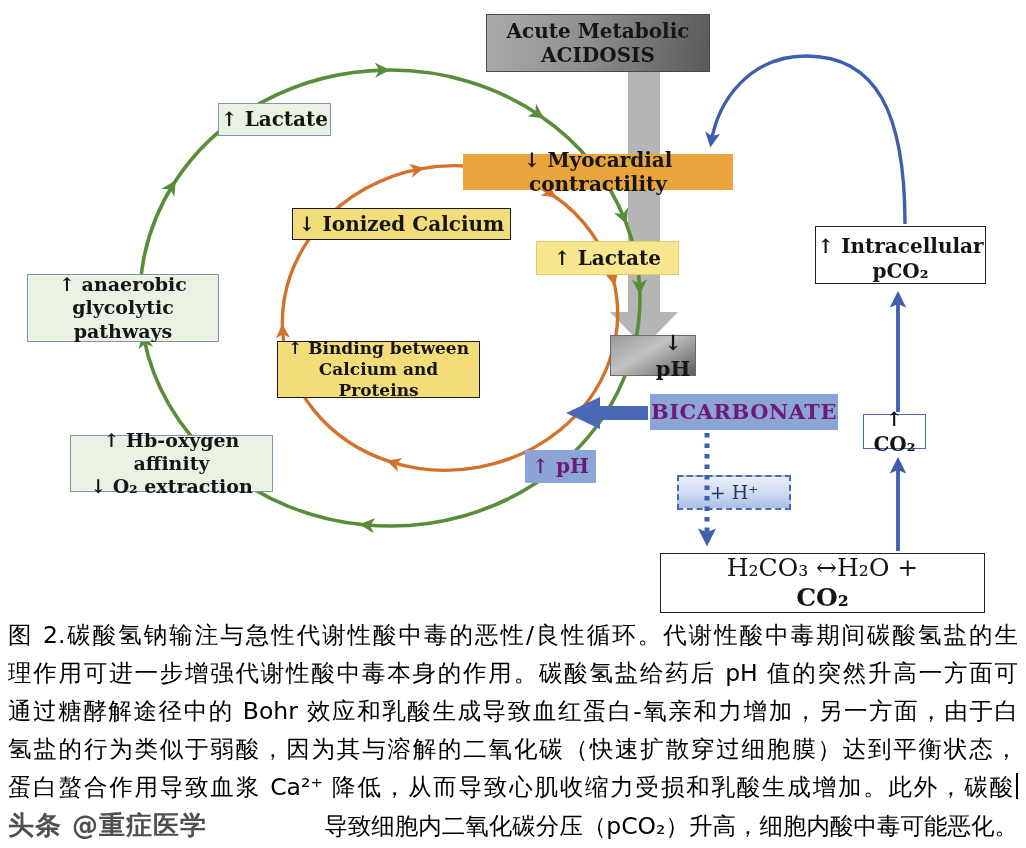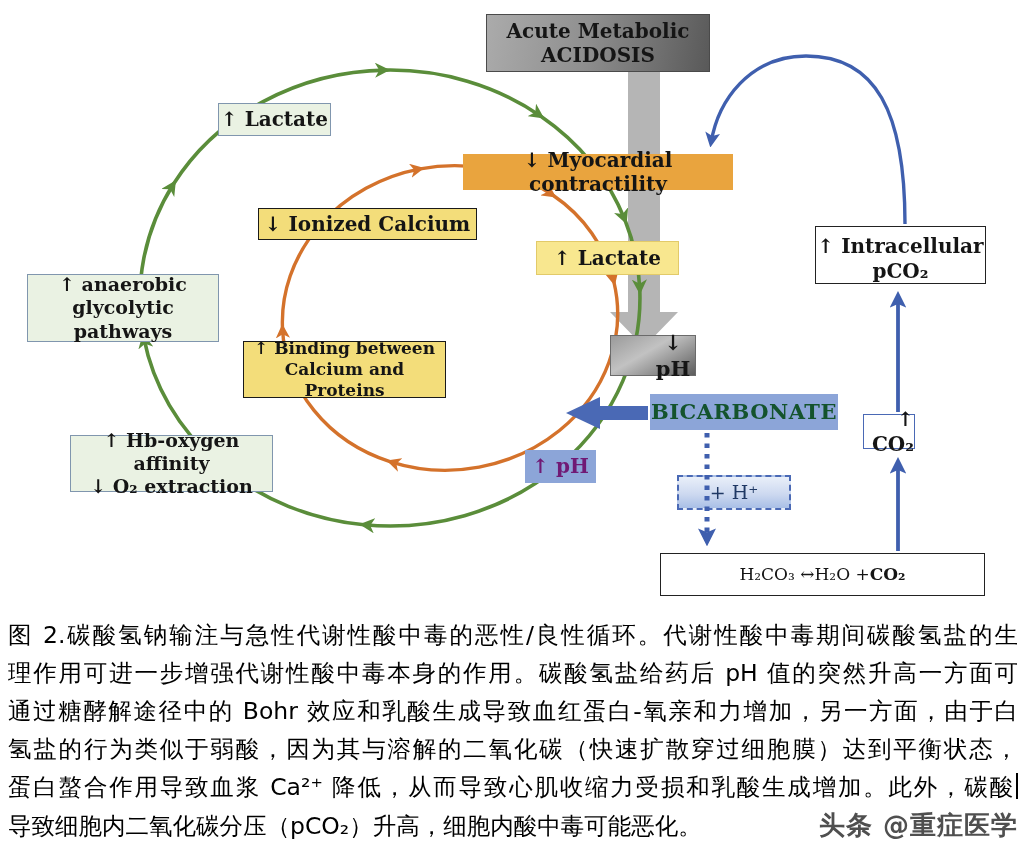--- a/index.html
+++ b/index.html
@@ -13,43 +13,43 @@
       font-weight:bold;color:#151515;line-height:1.22;}
   
   .acidosis{left:486px;top:14px;width:224px;height:58px;font-size:20px;
             background:linear-gradient(100deg,#ababab 0%,#8f8f8f 45%,#595959 100%);
             border:1px solid #4a4a4a;}
   .phdown{left:610px;top:335px;width:86px;height:41px;font-size:21px;
           background:linear-gradient(150deg,#9a9a9a 0%,#c2c2c2 42%,#5c5c5c 100%);
           border:1px solid #6b6b6b;padding-left:40px;}
   
   .myocardial{left:463px;top:154px;width:270px;height:36px;font-size:20px;background:#e9a43e;}
-  .yellowb{background:#f3dd7a;border:1.6px solid #1a1a1a;}
+  .yellowb{background:#f3dd7a;border:1.6px solid #1a1a1a;margin-left:34px;}
   .ionized{left:258px;top:208px;width:219px;height:32px;font-size:20px;}
   .binding{left:243px;top:341px;width:203px;height:57px;font-size:17px;}
   .lactmid{left:536px;top:241px;width:143px;height:34px;font-size:20px;
            background:#f8e78f;border:1px solid #e2ca69;}
   
   .greenb{background:#eaf2e3;border:1.8px solid #8096ae;}
   .lacttop{left:218px;top:103px;width:113px;height:33px;font-size:20px;}
   .anaerobic{left:27px;top:274px;width:192px;height:68px;font-size:19px;}
   .hbbox{left:70px;top:435px;width:203px;height:57px;font-size:19px;}
   
   .bicarb{left:650px;top:394px;width:188px;height:36px;font-size:21px;
-          background:#8ca5d8;color:#14532d;letter-spacing:.5px;}
+          background:#8ca5d8;color:#701a75;letter-spacing:.5px;}
   .phup{left:525px;top:450px;width:71px;height:33px;font-size:20px;background:#8ca5d8;color:#701a75;}
   .hplus{left:677px;top:475px;width:114px;height:35px;font-size:19px;color:#1f3864;font-weight:normal;
          background:linear-gradient(180deg,#e9eff9 0%,#cdd9f0 55%,#a9bfe6 100%);
          border:2px dashed #4a69b5;}
   
   .whiteb{background:#ffffff;}
-  .co2{left:863px;top:414px;width:52px;height:35px;font-size:20px;border:1.8px solid #4a69b5;text-align:right;}
+  .co2{left:863px;top:414px;width:63px;height:35px;font-size:20px;border:1.8px solid #4a69b5;}
   .intracell{left:815px;top:226px;width:171px;height:58px;font-size:20px;border:1.8px solid #222;justify-content:flex-end;}
-  .equation{left:660px;top:553px;width:325px;height:43px;font-size:17px;border:1.8px solid #222;
-            font-weight:normal;flex-direction:row;}
+  .equation{left:660px;top:553px;width:325px;height:60px;font-size:25px;border:1.8px solid #222;
+            font-weight:normal;flex-direction:column;}
   .equation b{font-weight:bold;}
   
   #caption{position:absolute;left:8px;top:616px;width:1010px;z-index:4;
            font-family:"DejaVu Sans",sans-serif;font-size:23.5px;color:#000;line-height:38px;}
   .cap-line{text-align:justify;text-align-last:justify;white-space:nowrap;}
   .cap-last{display:flex;justify-content:space-between;align-items:baseline;}
   .cursor{display:inline-block;width:2px;height:26px;background:#000;vertical-align:-4px;margin-left:1px;}
   #watermark{font-weight:bold;color:#4f4f4f;font-size:26px;letter-spacing:1px;
              font-family:"DejaVu Sans",sans-serif;}
 </style>
@@ -156,18 +156,18 @@
     <path d="M707,433 L707,541" stroke="#3f5fae" stroke-width="5" fill="none" stroke-dasharray="4.5 6" marker-end="url(#ab2)"></path>
   </svg>
 
   <div id="caption">
     <div class="cap-line"><span>图 2.碳酸氢钠输注与急性代谢性酸中毒的恶性/良性循环。代谢性酸中毒期间碳酸氢盐的生</span></div>
     <div class="cap-line"><span>理作用可进一步增强代谢性酸中毒本身的作用。碳酸氢盐给药后 pH 值的突然升高一方面可</span></div>
     <div class="cap-line"><span>通过糖酵解途径中的 Bohr 效应和乳酸生成导致血红蛋白-氧亲和力增加，另一方面，由于白</span></div>
     <div class="cap-line"><span>氢盐的行为类似于弱酸，因为其与溶解的二氧化碳（快速扩散穿过细胞膜）达到平衡状态，</span></div>
     <div class="cap-line"><span>蛋白螯合作用导致血浆 Ca²⁺ 降低，从而导致心肌收缩力受损和乳酸生成增加。此外，碳酸</span><span class="cursor"></span></div>
     <div class="cap-last">
+      <span id="watermark">头条 @重症医学</span>
       <span>导致细胞内二氧化碳分压（pCO₂）升高，细胞内酸中毒可能恶化。</span>
-      <span id="watermark">头条 @重症医学</span>
     </div>
   </div>
 
 </div>
 
 </body></html>

